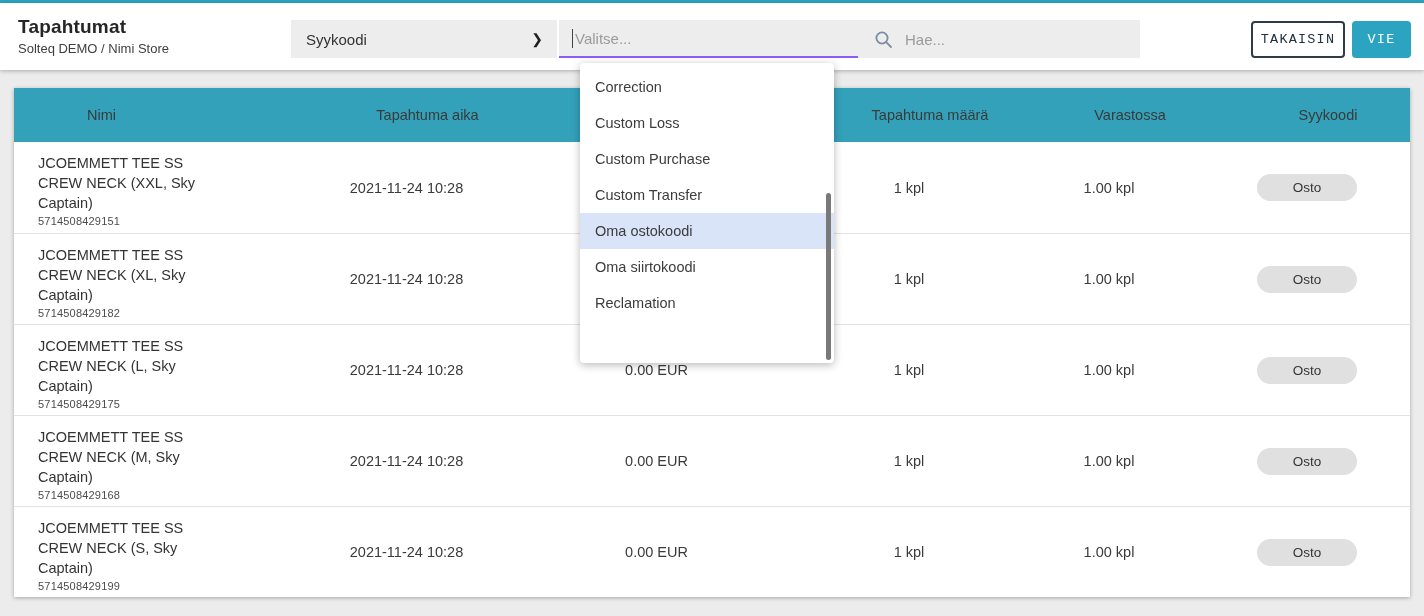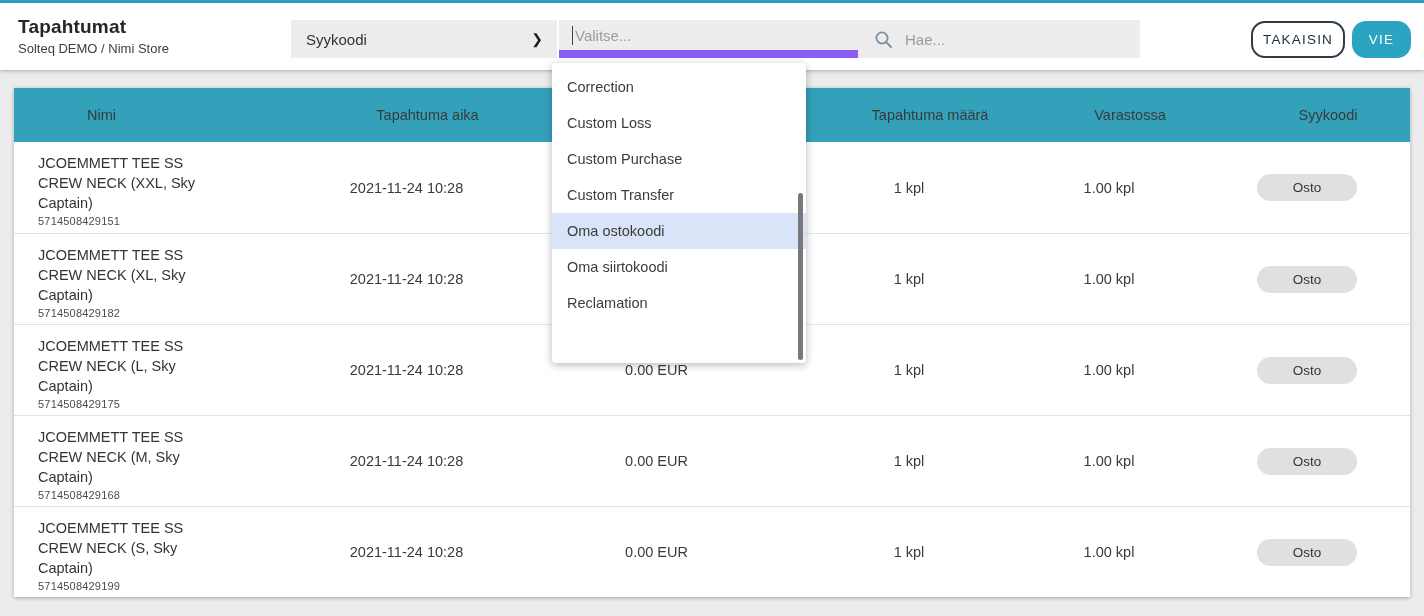--- a/index.html
+++ b/index.html
@@ -20,29 +20,29 @@
   }
   .title-block { position:absolute; left:18px; top:13px; }
   .title-block h1 { font-size:19px; font-weight:bold; color:#262626; letter-spacing:.2px; }
   .title-block .subtitle { font-size:13px; color:#3e3e3e; margin-top:3px; }
 
   .filter-bar { position:absolute; left:291px; top:17px; height:38px; display:flex; }
   .filter-section { background:#ededed; height:38px; display:flex; align-items:center; }
   .selector { width:266px; justify-content:space-between; padding:0 14px 0 15px; margin-right:2px; cursor:pointer; }
   .selector .label { font-size:15px; color:#333; }
   .selector .chevron { font-size:14px; color:#1d1d1d; font-weight:bold; }
-  .value-input { width:299px; padding-left:13px; border-bottom:8px solid #8b5cf6; cursor:text; }
+  .value-input { width:299px; padding-left:13px; border-bottom:2px solid #8b5cf6; cursor:text; }
   .caret { display:inline-block; width:1px; height:19px; background:#444; margin-right:2px; }
   .placeholder { font-size:15px; color:#9b9b9b; }
   .search { width:282px; padding-left:16px; cursor:text; }
   .search svg { margin-right:12px; }
 
   .header-actions { position:absolute; right:13px; top:18px; display:flex; gap:7px; }
-  .btn { height:37px; border-radius:14px; font-size:13.5px; letter-spacing:1.2px;
-         font-family:Liberation Sans, sans-serif; cursor:pointer; }
+  .btn { height:37px; border-radius:4px; font-size:13.5px; letter-spacing:1.2px;
+         font-family:Liberation Mono, monospace; cursor:pointer; }
   .btn-outline { width:94px; background:#fff; border:2px solid #2f3b46; color:#21303d; }
   .btn-solid { width:59px; background:var(--teal_accent); border:none; color:#fff; }
 
   
   main { padding:18px 14px 0 14px; }
   .table-card { background:#fff; box-shadow:0 1px 4px rgba(0,0,0,.3); }
   .trow { display:grid; grid-template-columns:290px 205px 295px 210px 190px 206px; }
   .thead { background:var(--table_header); color:#fff; height:54px; font-size:14.5px;padding-left:21px; }
   .thead .cell { display:flex; align-items:center; justify-content:center; font-weight:500; }
   .thead .c-name { justify-content:flex-start; padding-left:52px; }
@@ -52,21 +52,21 @@
   .cell { display:flex; align-items:center; justify-content:center; font-size:14.5px; color:#3a3a3a; }
   .cell-name { flex-direction:column; align-items:flex-start; justify-content:flex-start; padding:11px 0 0 24px; }
   .cell-name .nline { font-size:14.5px; line-height:20px; color:#343434; }
   .cell-name .sku { font-size:11px; color:#4c4c4c; margin-top:2px; letter-spacing:.2px; }
   .badge { background:var(--badge_bg); color:#353535; font-size:13.5px;
            width:100px; height:27px; border-radius:14px;
            display:flex; align-items:center; justify-content:center; }
 
   
   .dropdown {
-    position:absolute; left:552px; top:63px; width:254px; height:300px;
+    position:absolute; left:580px; top:63px; width:254px; height:300px;
     background:#fff; border-radius:4px; box-shadow:0 2px 8px rgba(0,0,0,.28);
     padding:6px 0; z-index:10; overflow:hidden;
   }
   .dd-item { height:36px; display:flex; align-items:center; padding-left:15px;
              font-size:14.5px; color:#3c3c3c; cursor:pointer; }
   .dd-item.highlighted { background:var(--dd_highlight); }
   .dd-thumb { position:absolute; right:3px; top:130px; width:5px; height:167px;
               background:#797979; border-radius:3px; cursor:grab; }
 </style>
 </head>

